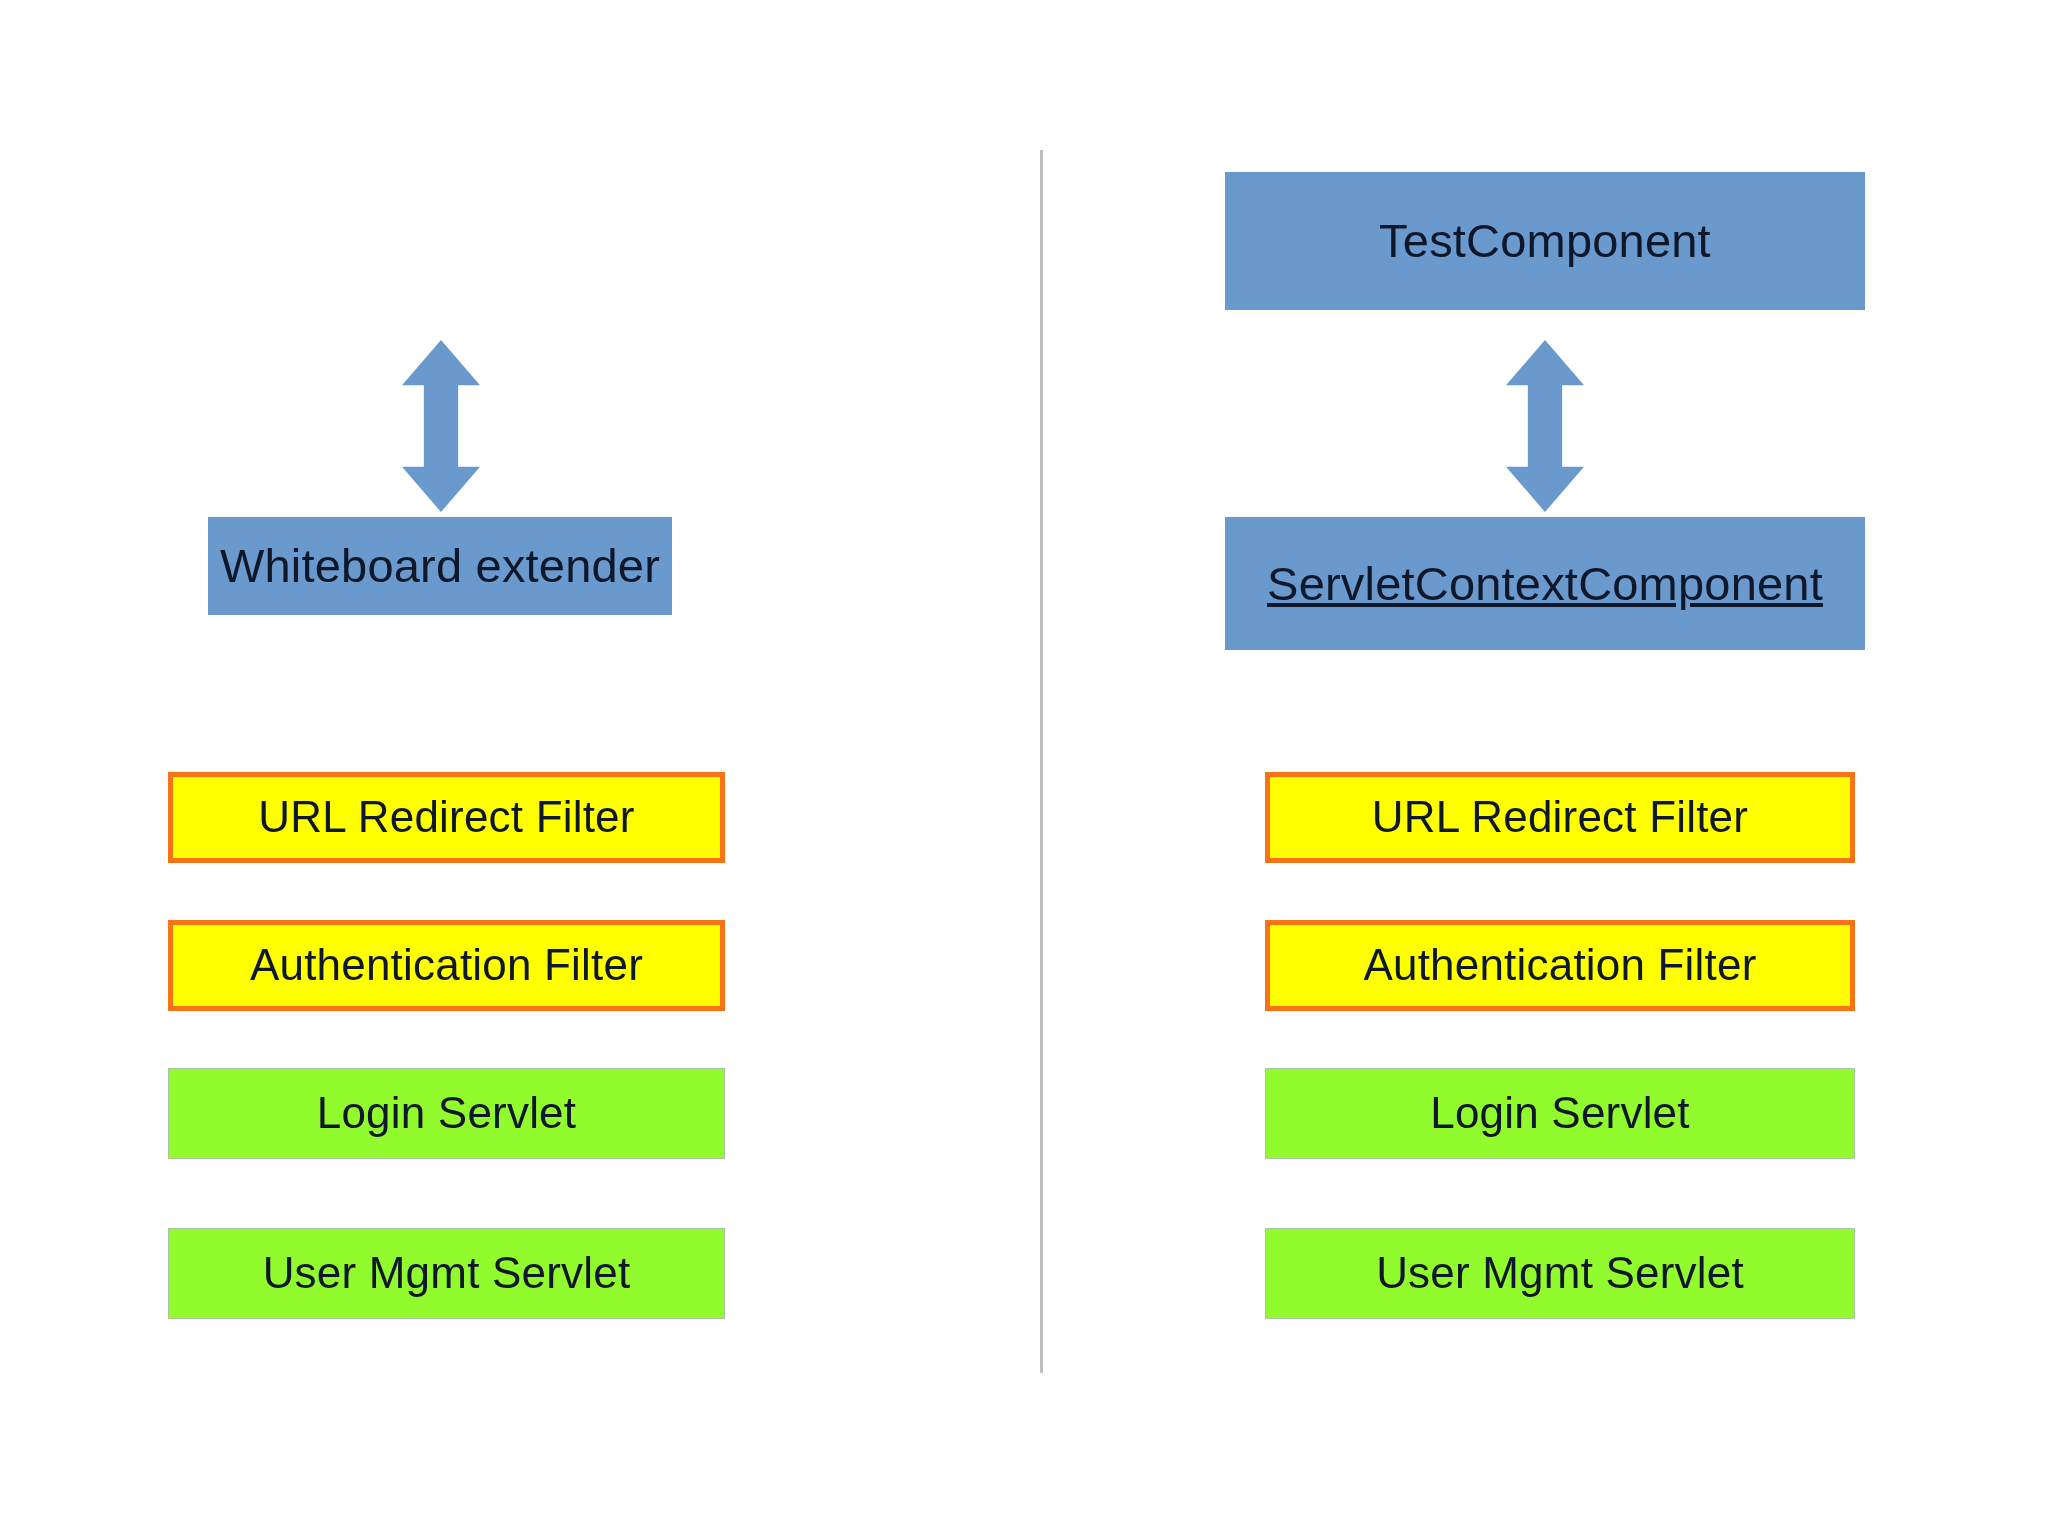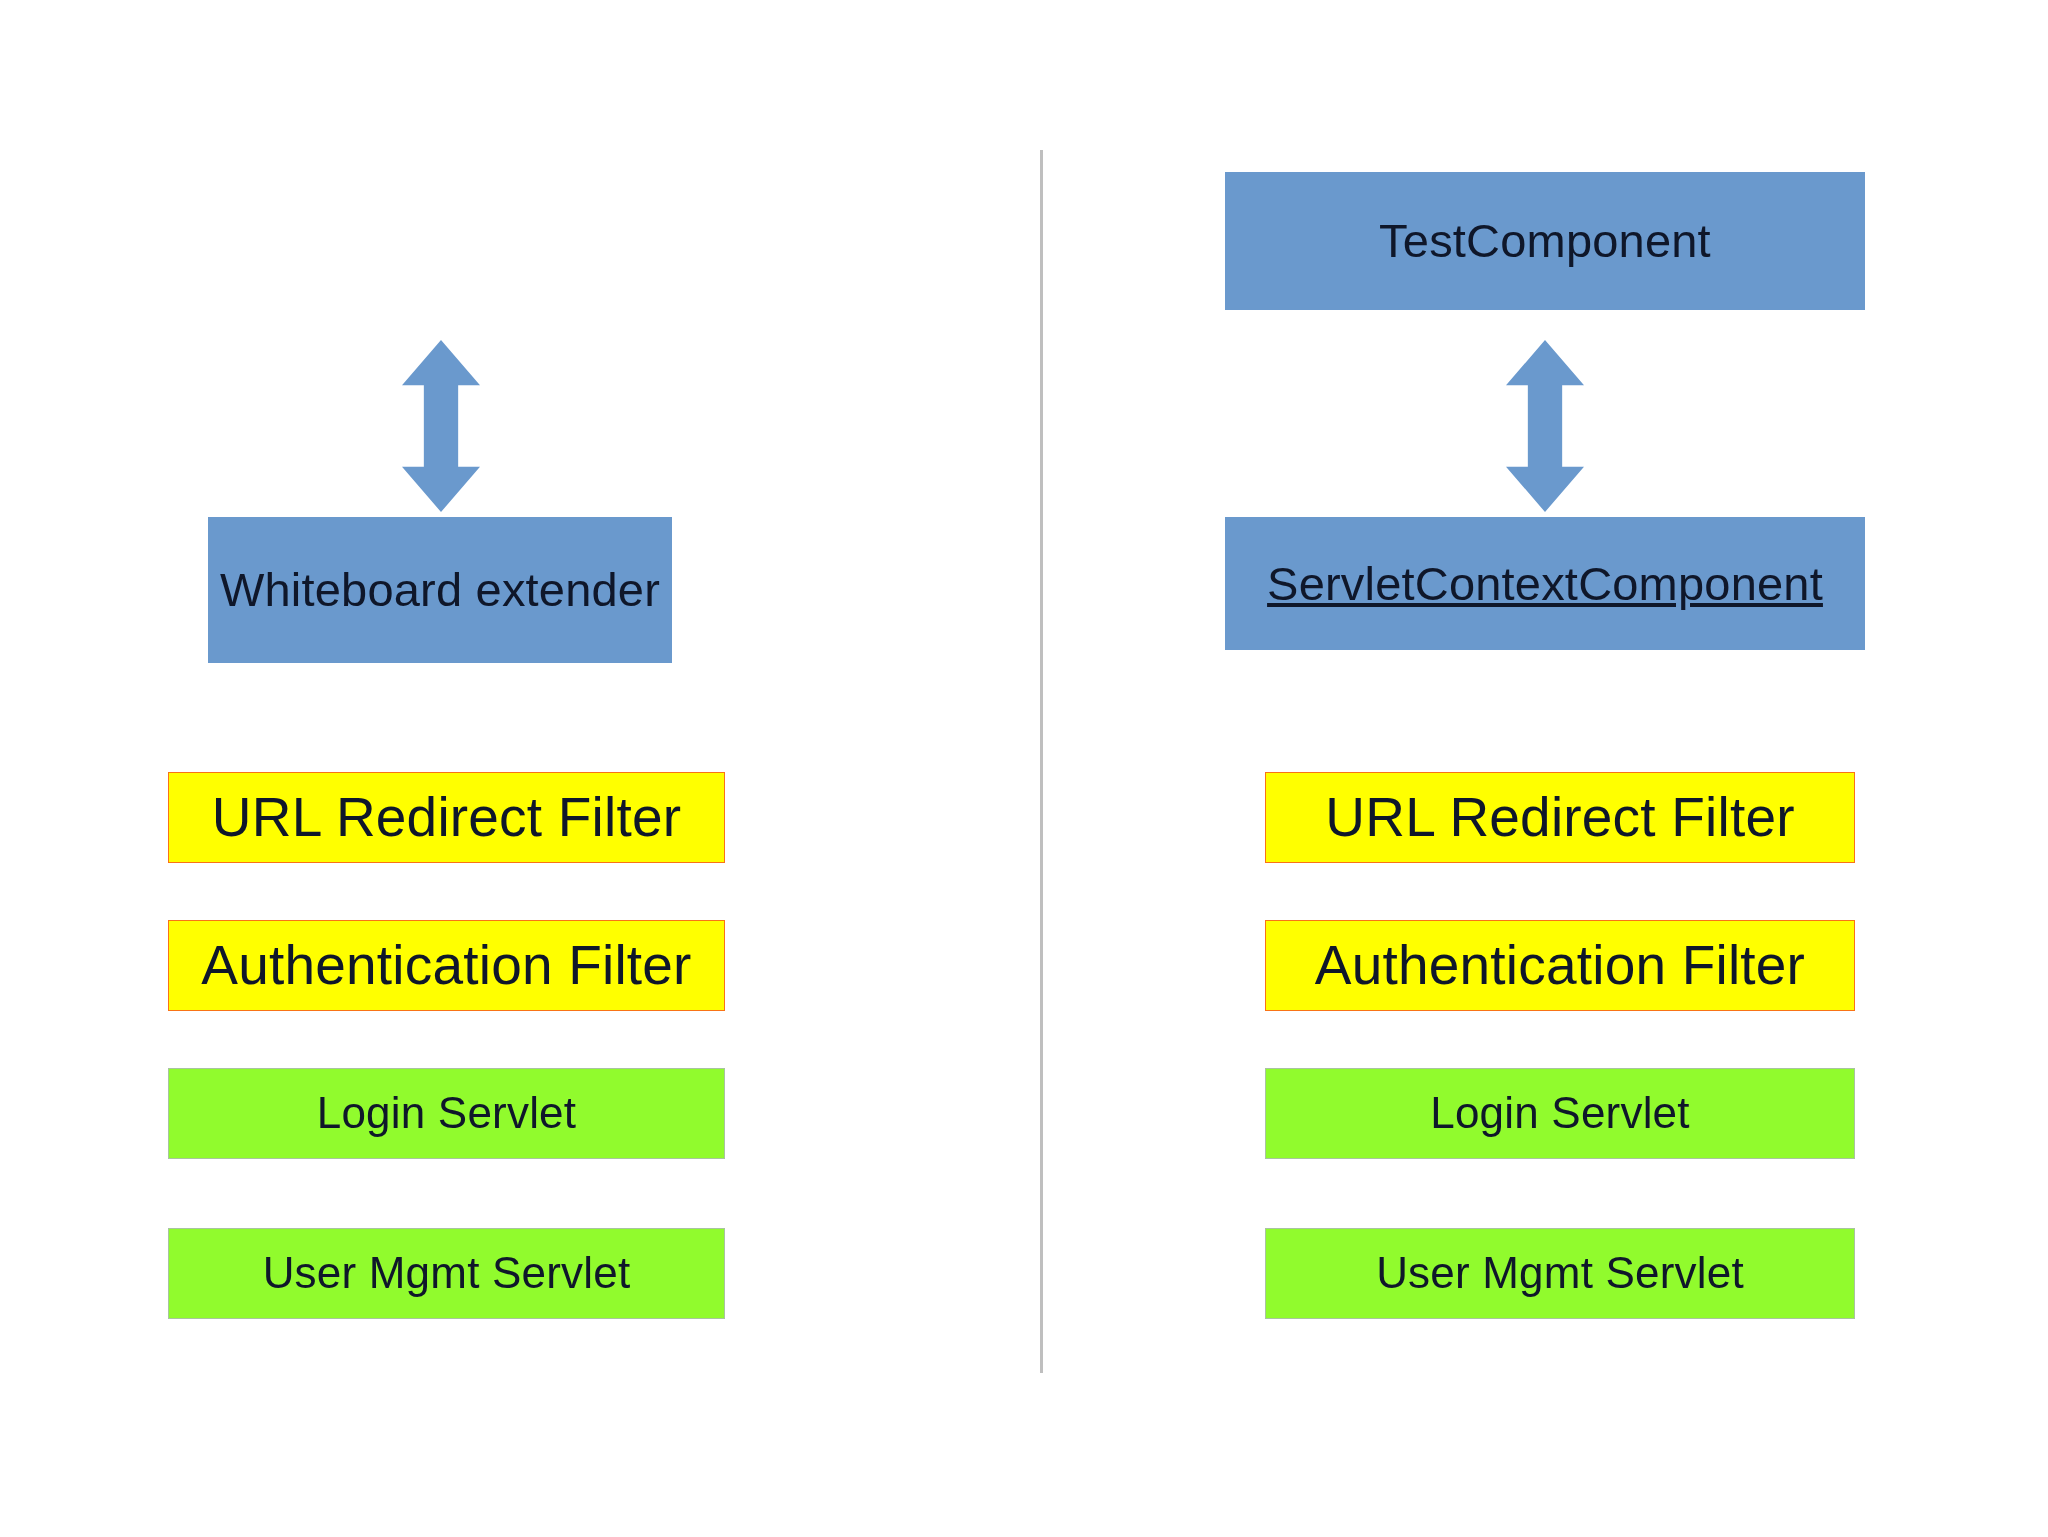--- a/index.html
+++ b/index.html
@@ -34,22 +34,22 @@
     letter-spacing: 0.2px;
     white-space: nowrap;
   }
   .node.blue {
     background: #6a99cd;
     border: 1px solid #6a99cd;
     font-size: 47px;
   }
   .node.yellow {
     background: #ffff00;
-    border: 1px solid #f97316;
-    font-size: 55px;
+    border: 5px solid #f97316;
+    font-size: 44px;
   }
   .node.green {
     background: #91fb2d;
     border: 1px solid #a8c4a0;
     font-size: 44px;
   }
   .arrow {
     position: absolute;
   }
   .arrow svg {
@@ -64,21 +64,21 @@
 <div id="canvas" style="width: 2048px; height: 1537px; background: rgb(255, 255, 255);">
 
   <div class="divider" style="left: 1040px; top: 150px; width: 3px; height: 1223px; background: rgb(191, 191, 191);"></div>
 
   <div id="left-column">
       <div class="arrow" style="left: 402px; top: 340px; width: 78px; height: 172px;">
         <svg viewBox="0 0 100 220" preserveAspectRatio="none">
           <path d="M50 0 L100 58 L72 58 L72 162 L100 162 L50 220 L0 162 L28 162 L28 58 L0 58 Z" fill="#6a99cd"></path>
         </svg>
       </div>
-      <div class="node blue" style="left: 208px; top: 517px; width: 464px; height: 146px;">
+      <div class="node blue" style="left: 208px; top: 517px; width: 464px; height: 98px;">
         <span>Whiteboard extender</span>
       </div>
       <div class="node yellow" style="left: 168px; top: 772px; width: 557px; height: 91px;">
         <span>URL Redirect Filter</span>
       </div>
       <div class="node yellow" style="left: 168px; top: 920px; width: 557px; height: 91px;">
         <span>Authentication Filter</span>
       </div>
       <div class="node green" style="left: 168px; top: 1068px; width: 557px; height: 91px;">
         <span>Login Servlet</span>

